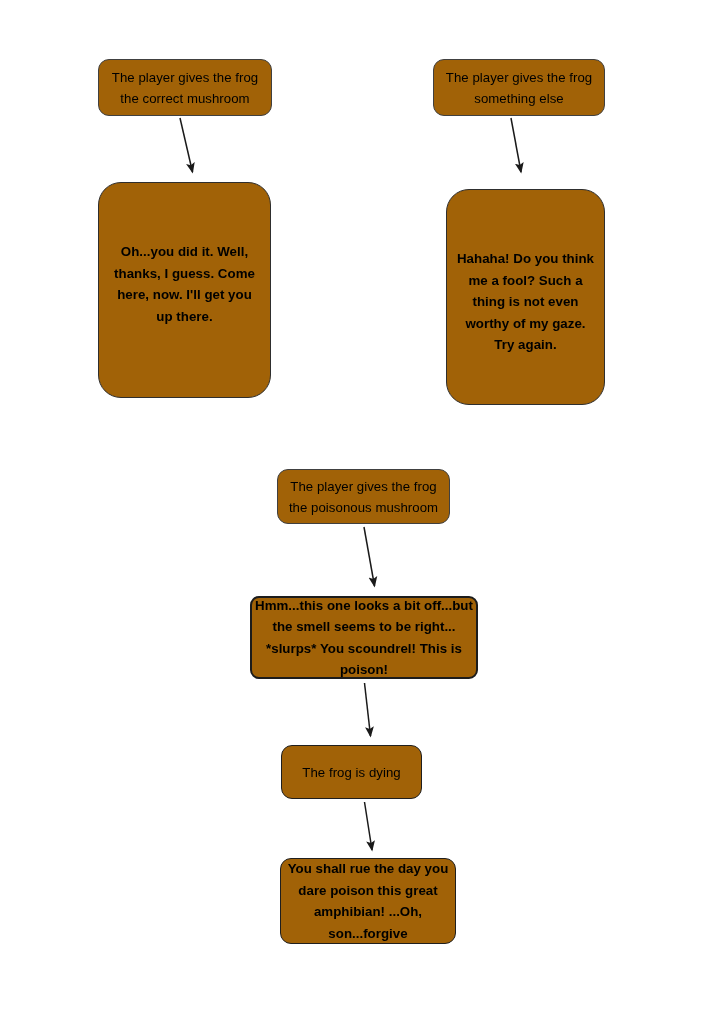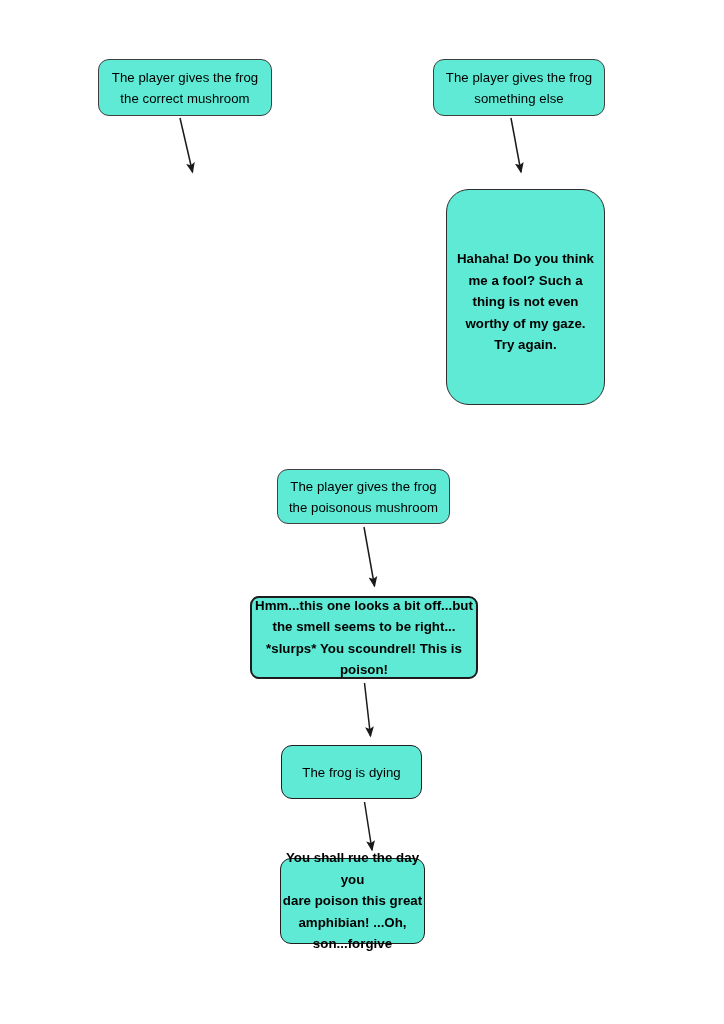--- a/index.html
+++ b/index.html
@@ -25,21 +25,21 @@
     position: absolute;
     left: 0;
     top: 0;
     width: 724px;
     height: 1024px;
     pointer-events: none;
   }
   .node {
     position: absolute;
     box-sizing: border-box;
-    background: #5eead4;
+    background: #a16207;
     border: 1.4px solid #3b3b3b;
     display: flex;
     align-items: center;
     justify-content: center;
     text-align: center;
   }
   .node .txt {
     display: block;
     width: 100%;
     white-space: pre-line;
@@ -85,21 +85,21 @@
   }
 
   
   #node-player-correct      { left: 98px;  top: 59px;  width: 174px; height: 57px; }
   #node-player-something    { left: 433px; top: 59px;  width: 172px; height: 57px; }
   #node-reply-correct       { left: 98px;  top: 182px; width: 173px; height: 216px; }
   #node-reply-something     { left: 446px; top: 182px; width: 159px; height: 216px; margin-top: 7px; }
   #node-player-poisonous    { left: 277px; top: 469px; width: 173px; height: 55px; }
   #node-reply-poison        { left: 250px; top: 596px; width: 228px; height: 83px; }
   #node-frog-dying          { left: 281px; top: 745px; width: 141px; height: 54px; }
-  #node-reply-rue           { left: 280px; top: 858px; width: 145px; height: 86px; }
+  #node-reply-rue           { left: 280px; top: 858px; width: 176px; height: 86px; }
 
   #node-reply-correct .txt   { padding-top: 58px; }
   #node-reply-something .txt { padding-top: 58px; }
 </style>
 </head>
 <body>
 
 <div id="canvas">
 
   <svg class="arrows" viewBox="0 0 724 1024" width="724" height="1024" aria-hidden="true">
@@ -123,20 +123,26 @@
   <div class="node prompt" id="node-player-correct">
     <span class="txt">The player gives the frog
 the correct mushroom</span>
   </div>
 
   <div class="node prompt" id="node-player-something">
     <span class="txt">The player gives the frog
 something else</span>
   </div>
 
+  <div class="node dialogue tall" id="node-reply-correct">
+    <span class="txt">Oh...you did it. Well,
+thanks, I guess. Come
+here, now. I'll get you
+up there.</span>
+  </div>
 
   <div class="node dialogue tall" id="node-reply-something">
     <span class="txt">Hahaha! Do you think
 me a fool? Such a
 thing is not even
 worthy of my gaze.
 Try again.</span>
   </div>
 
   <div class="node prompt" id="node-player-poisonous">

